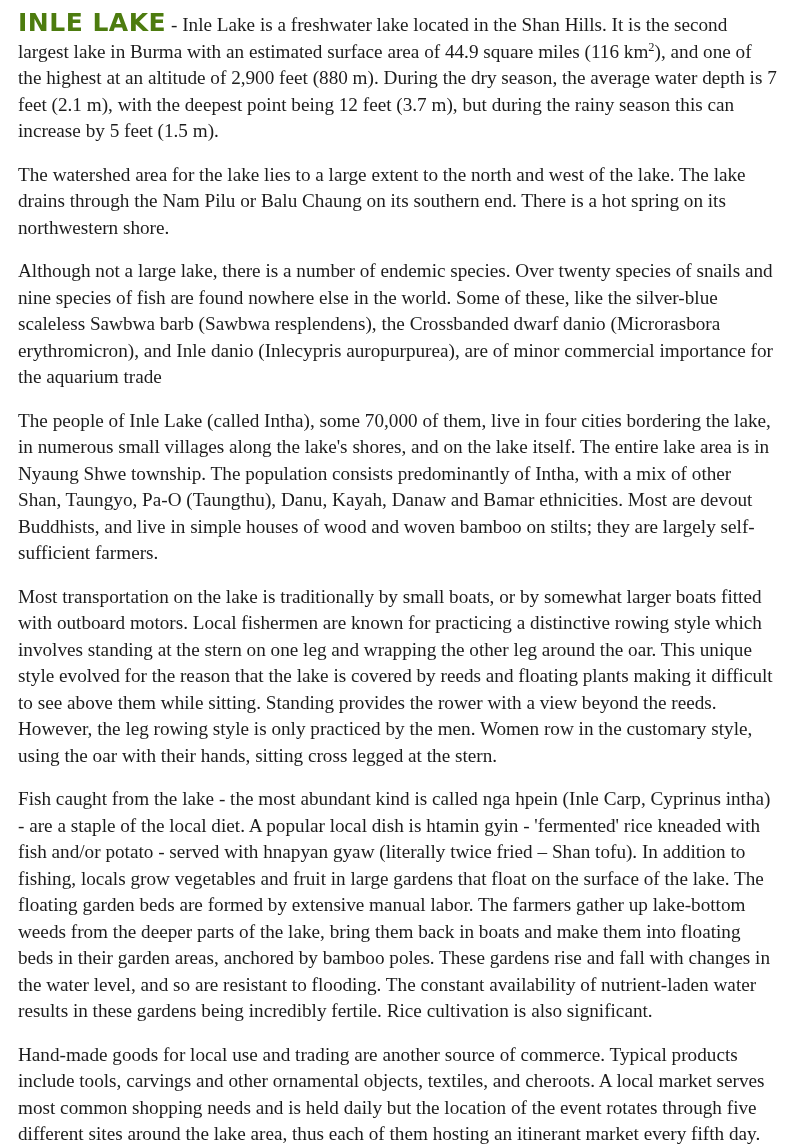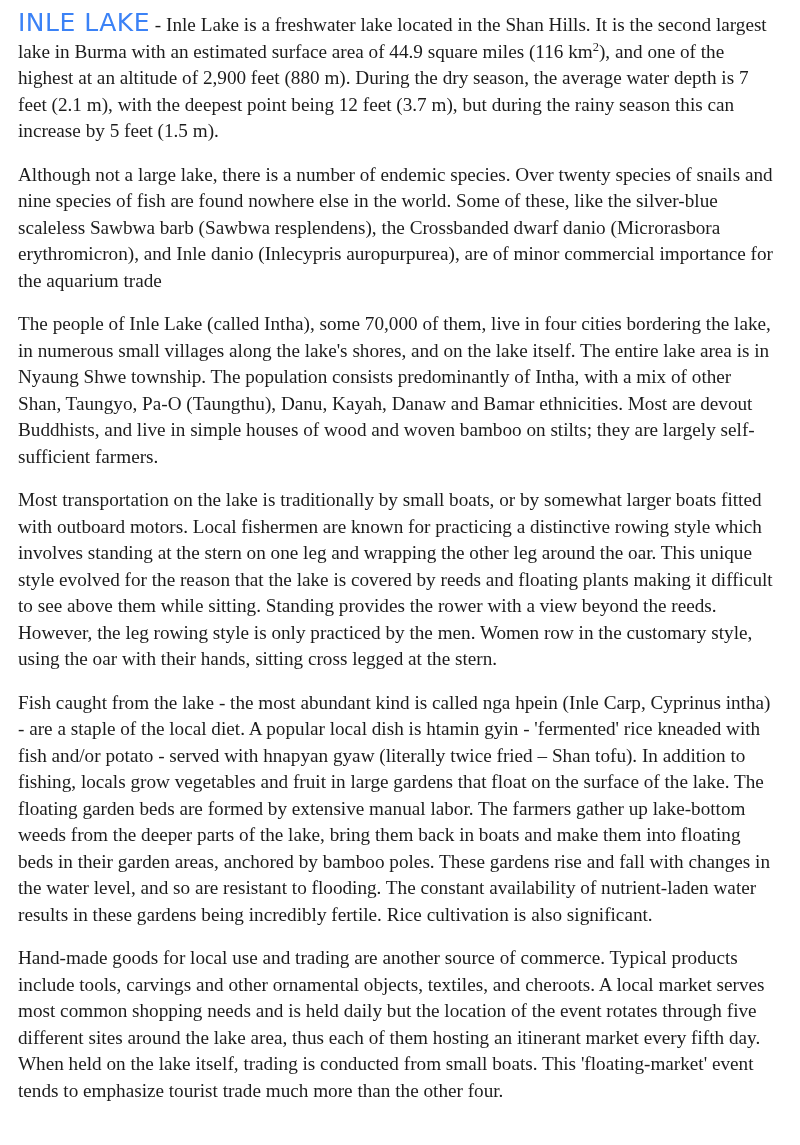--- a/index.html
+++ b/index.html
@@ -17,24 +17,24 @@
   .page {
     width: 800px;
     height: 1145px;
     box-sizing: border-box;
     padding: 10px 22px 0 18px;
     position: relative;
     overflow: hidden;
   }
   .title {
     font-family: "DejaVu Sans", "Liberation Sans", sans-serif;
-    font-weight: normal;
+    font-weight: bold;
     font-size: 25px;
     letter-spacing: 0.5px;
-    color: #3b82f6;
+    color: #4d7c0f;
     display: inline;
     vertical-align: baseline;
   }
   p {
     margin: 0 0 17px 0;
     font-size: 19.2px;
     line-height: 26.5px;
     text-align: left;
     color: #1c1c1c;
   }
@@ -48,19 +48,20 @@
     vertical-align: super;
     line-height: 0;
   }
 </style>
 </head>
 <body>
 
 <div class="page">
   <div id="content">
       <p class="first"><span class="title">INLE LAKE</span><span> - </span><span>Inle Lake is a freshwater lake located in the Shan Hills. It is the second largest lake in Burma with an estimated surface area of 44.9 square miles (116 km</span><sup>2</sup><span>), and one of the highest at an altitude of 2,900 feet (880 m). During the dry season, the average water depth is 7 feet (2.1 m), with the deepest point being 12 feet (3.7 m), but during the rainy season this can increase by 5 feet (1.5 m).</span></p>
+      <p><span>The watershed area for the lake lies to a large extent to the north and west of the lake. The lake drains through the Nam Pilu or Balu Chaung on its southern end. There is a hot spring on its northwestern shore.</span></p>
       <p><span>Although not a large lake, there is a number of endemic species. Over twenty species of snails and nine species of fish are found nowhere else in the world. Some of these, like the silver-blue scaleless Sawbwa barb (</span><span class="it">Sawbwa resplendens</span><span>), the Crossbanded dwarf danio (</span><span class="it">Microrasbora erythromicron</span><span>), and Inle danio (</span><span class="it">Inlecypris auropurpurea</span><span>), are of minor commercial importance for the aquarium trade</span></p>
       <p><span>The people of Inle Lake (called Intha), some 70,000 of them, live in four cities bordering the lake, in numerous small villages along the lake's shores, and on the lake itself. The entire lake area is in Nyaung Shwe township. The population consists predominantly of Intha, with a mix of other Shan, Taungyo, Pa-O (Taungthu), Danu, Kayah, Danaw and Bamar ethnicities. Most are devout Buddhists, and live in simple houses of wood and woven bamboo on stilts; they are largely self-sufficient farmers.</span></p>
       <p><span>Most transportation on the lake is traditionally by small boats, or by somewhat larger boats fitted with outboard motors. Local fishermen are known for practicing a distinctive rowing style which involves standing at the stern on one leg and wrapping the other leg around the oar. This unique style evolved for the reason that the lake is covered by reeds and floating plants making it difficult to see above them while sitting. Standing provides the rower with a view beyond the reeds. However, the leg rowing style is only practiced by the men. Women row in the customary style, using the oar with their hands, sitting cross legged at the stern.</span></p>
       <p><span>Fish caught from the lake - the most abundant kind is called </span><span class="it">nga hpein</span><span>  (Inle Carp, Cyprinus intha) - are a staple of the local diet. A popular local dish is </span><span class="it">htamin gyin</span><span> - 'fermented' rice kneaded with fish and/or potato - served with </span><span class="it">hnapyan gyaw</span><span> (literally twice fried – Shan tofu). In addition to fishing, locals grow vegetables and fruit in large gardens that float on the surface of the lake. The floating garden beds are formed by extensive manual labor. The farmers gather up lake-bottom weeds from the deeper parts of the lake, bring them back in boats and make them into floating beds in their garden areas, anchored by bamboo poles. These gardens rise and fall with changes in the water level, and so are resistant to flooding. The constant availability of nutrient-laden water results in these gardens being incredibly fertile. Rice cultivation is also significant.</span></p>
       <p><span>Hand-made goods for local use and trading are another source of commerce. Typical products include tools, carvings and other ornamental objects, textiles, and cheroots. A local market serves most common shopping needs and is held daily but the location of the event rotates through five different sites around the lake area, thus each of them hosting an itinerant market every fifth day. When held on the lake itself, trading is conducted from small boats. This 'floating-market' event tends to emphasize tourist trade much more than the other four.</span></p>
     </div>
 </div>
 
 </body></html>

